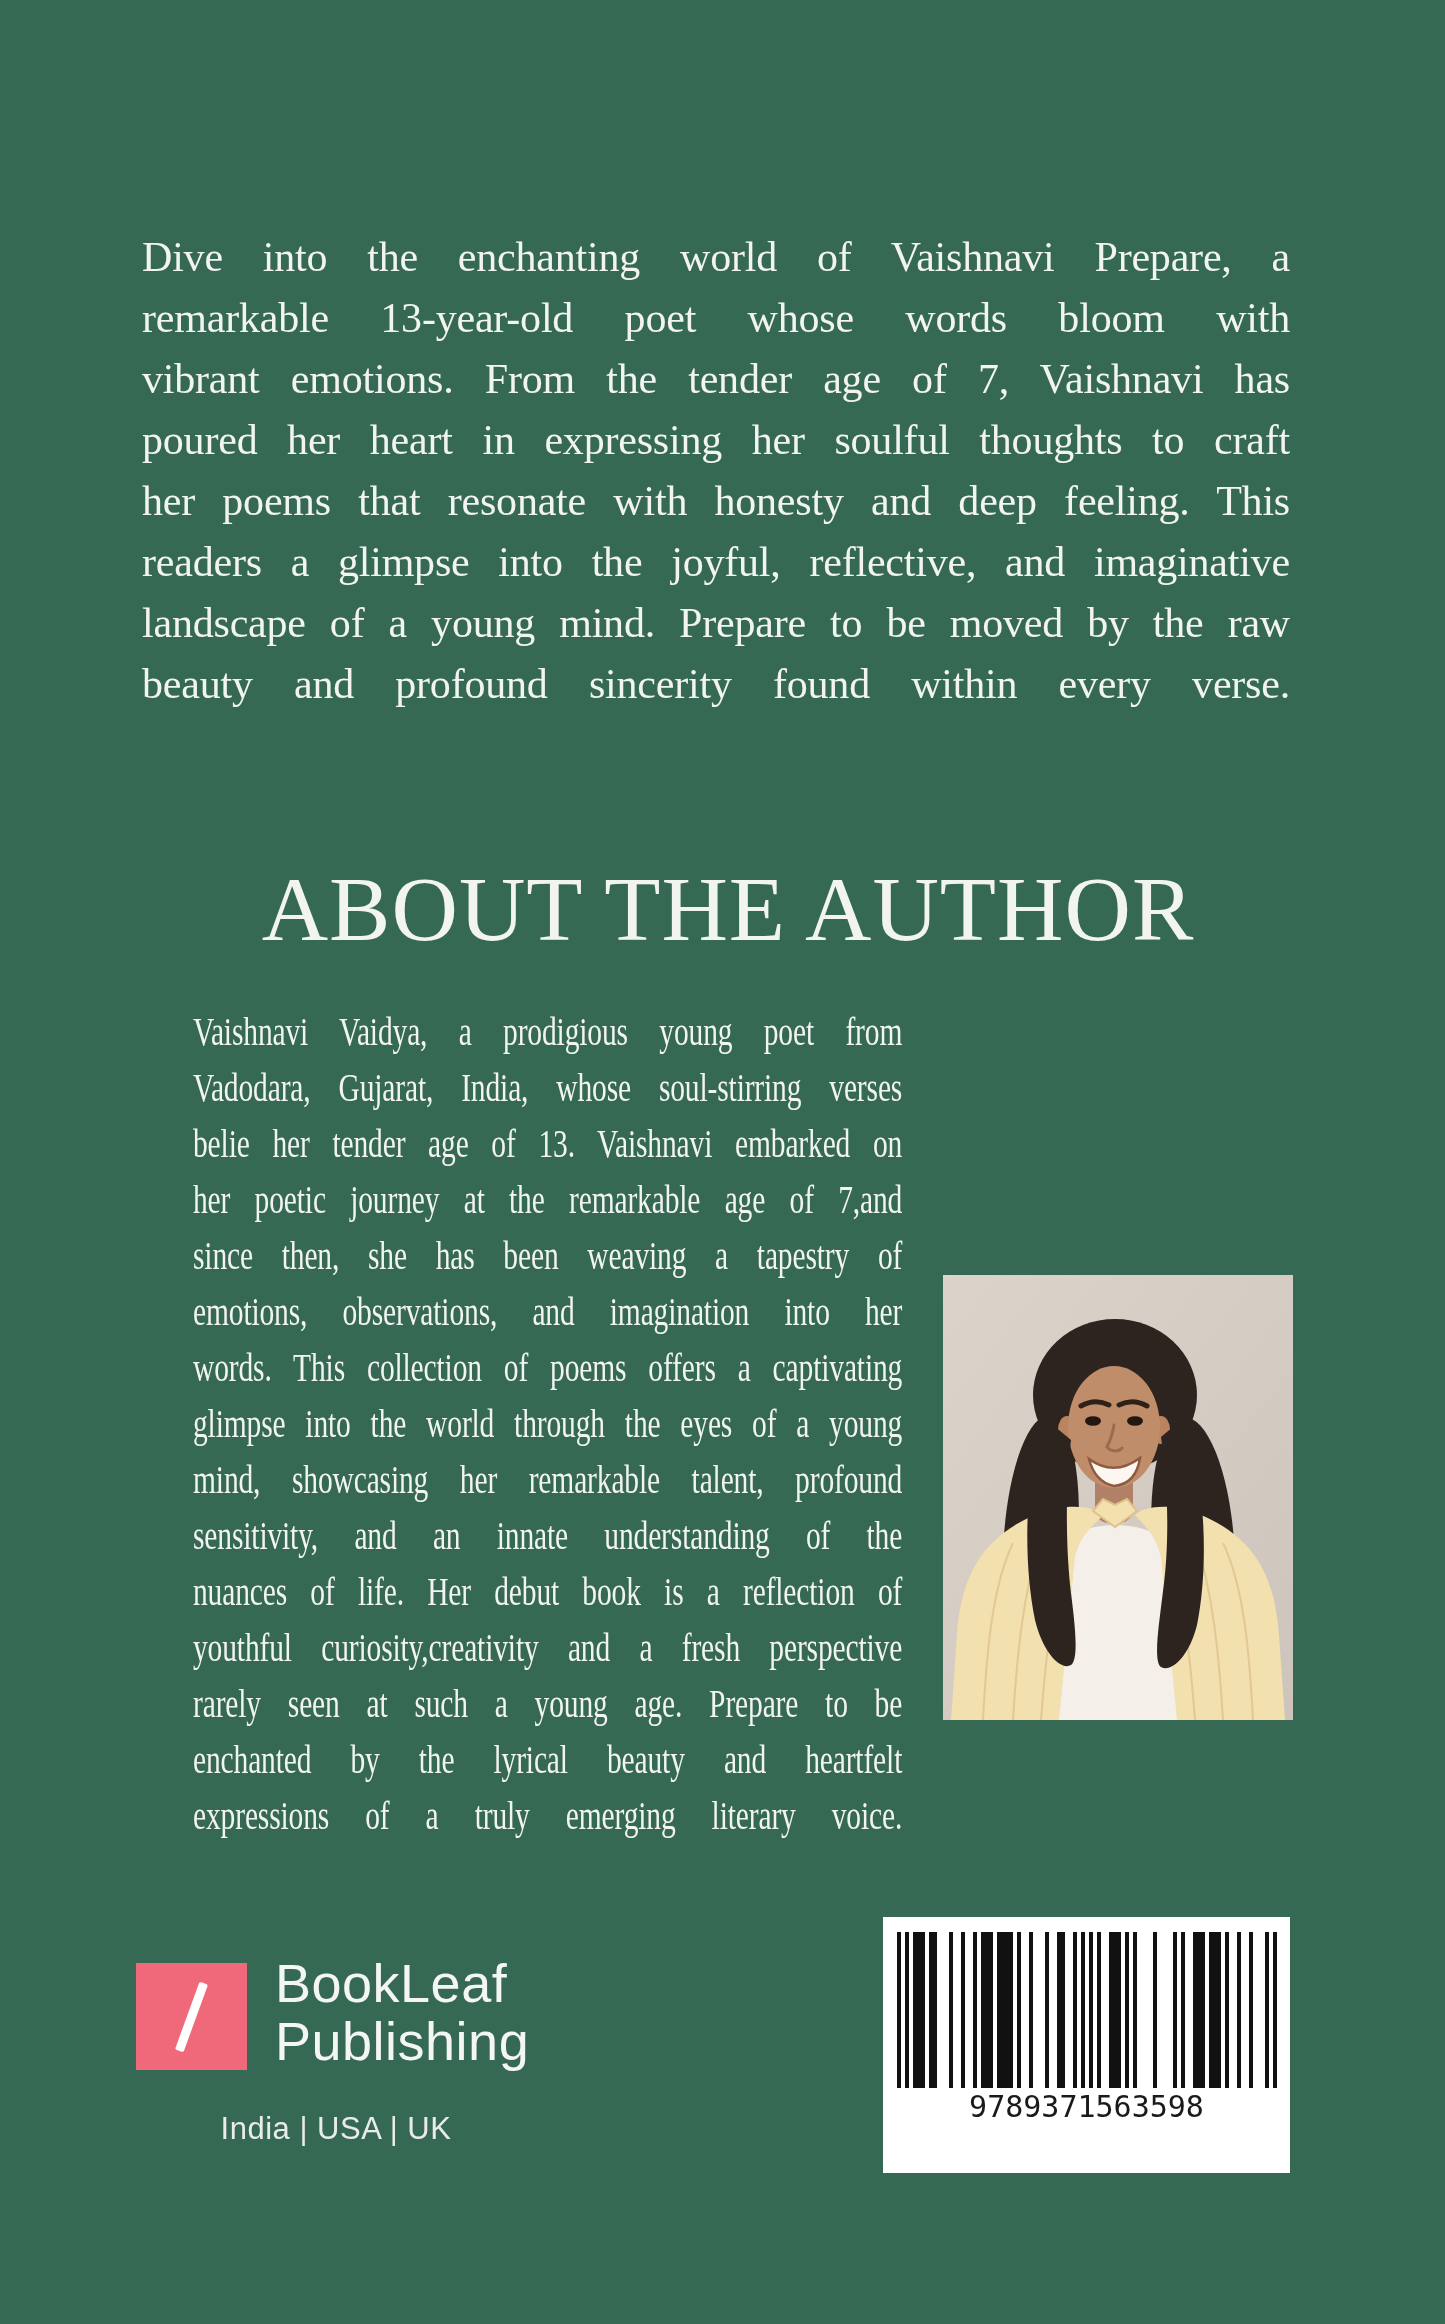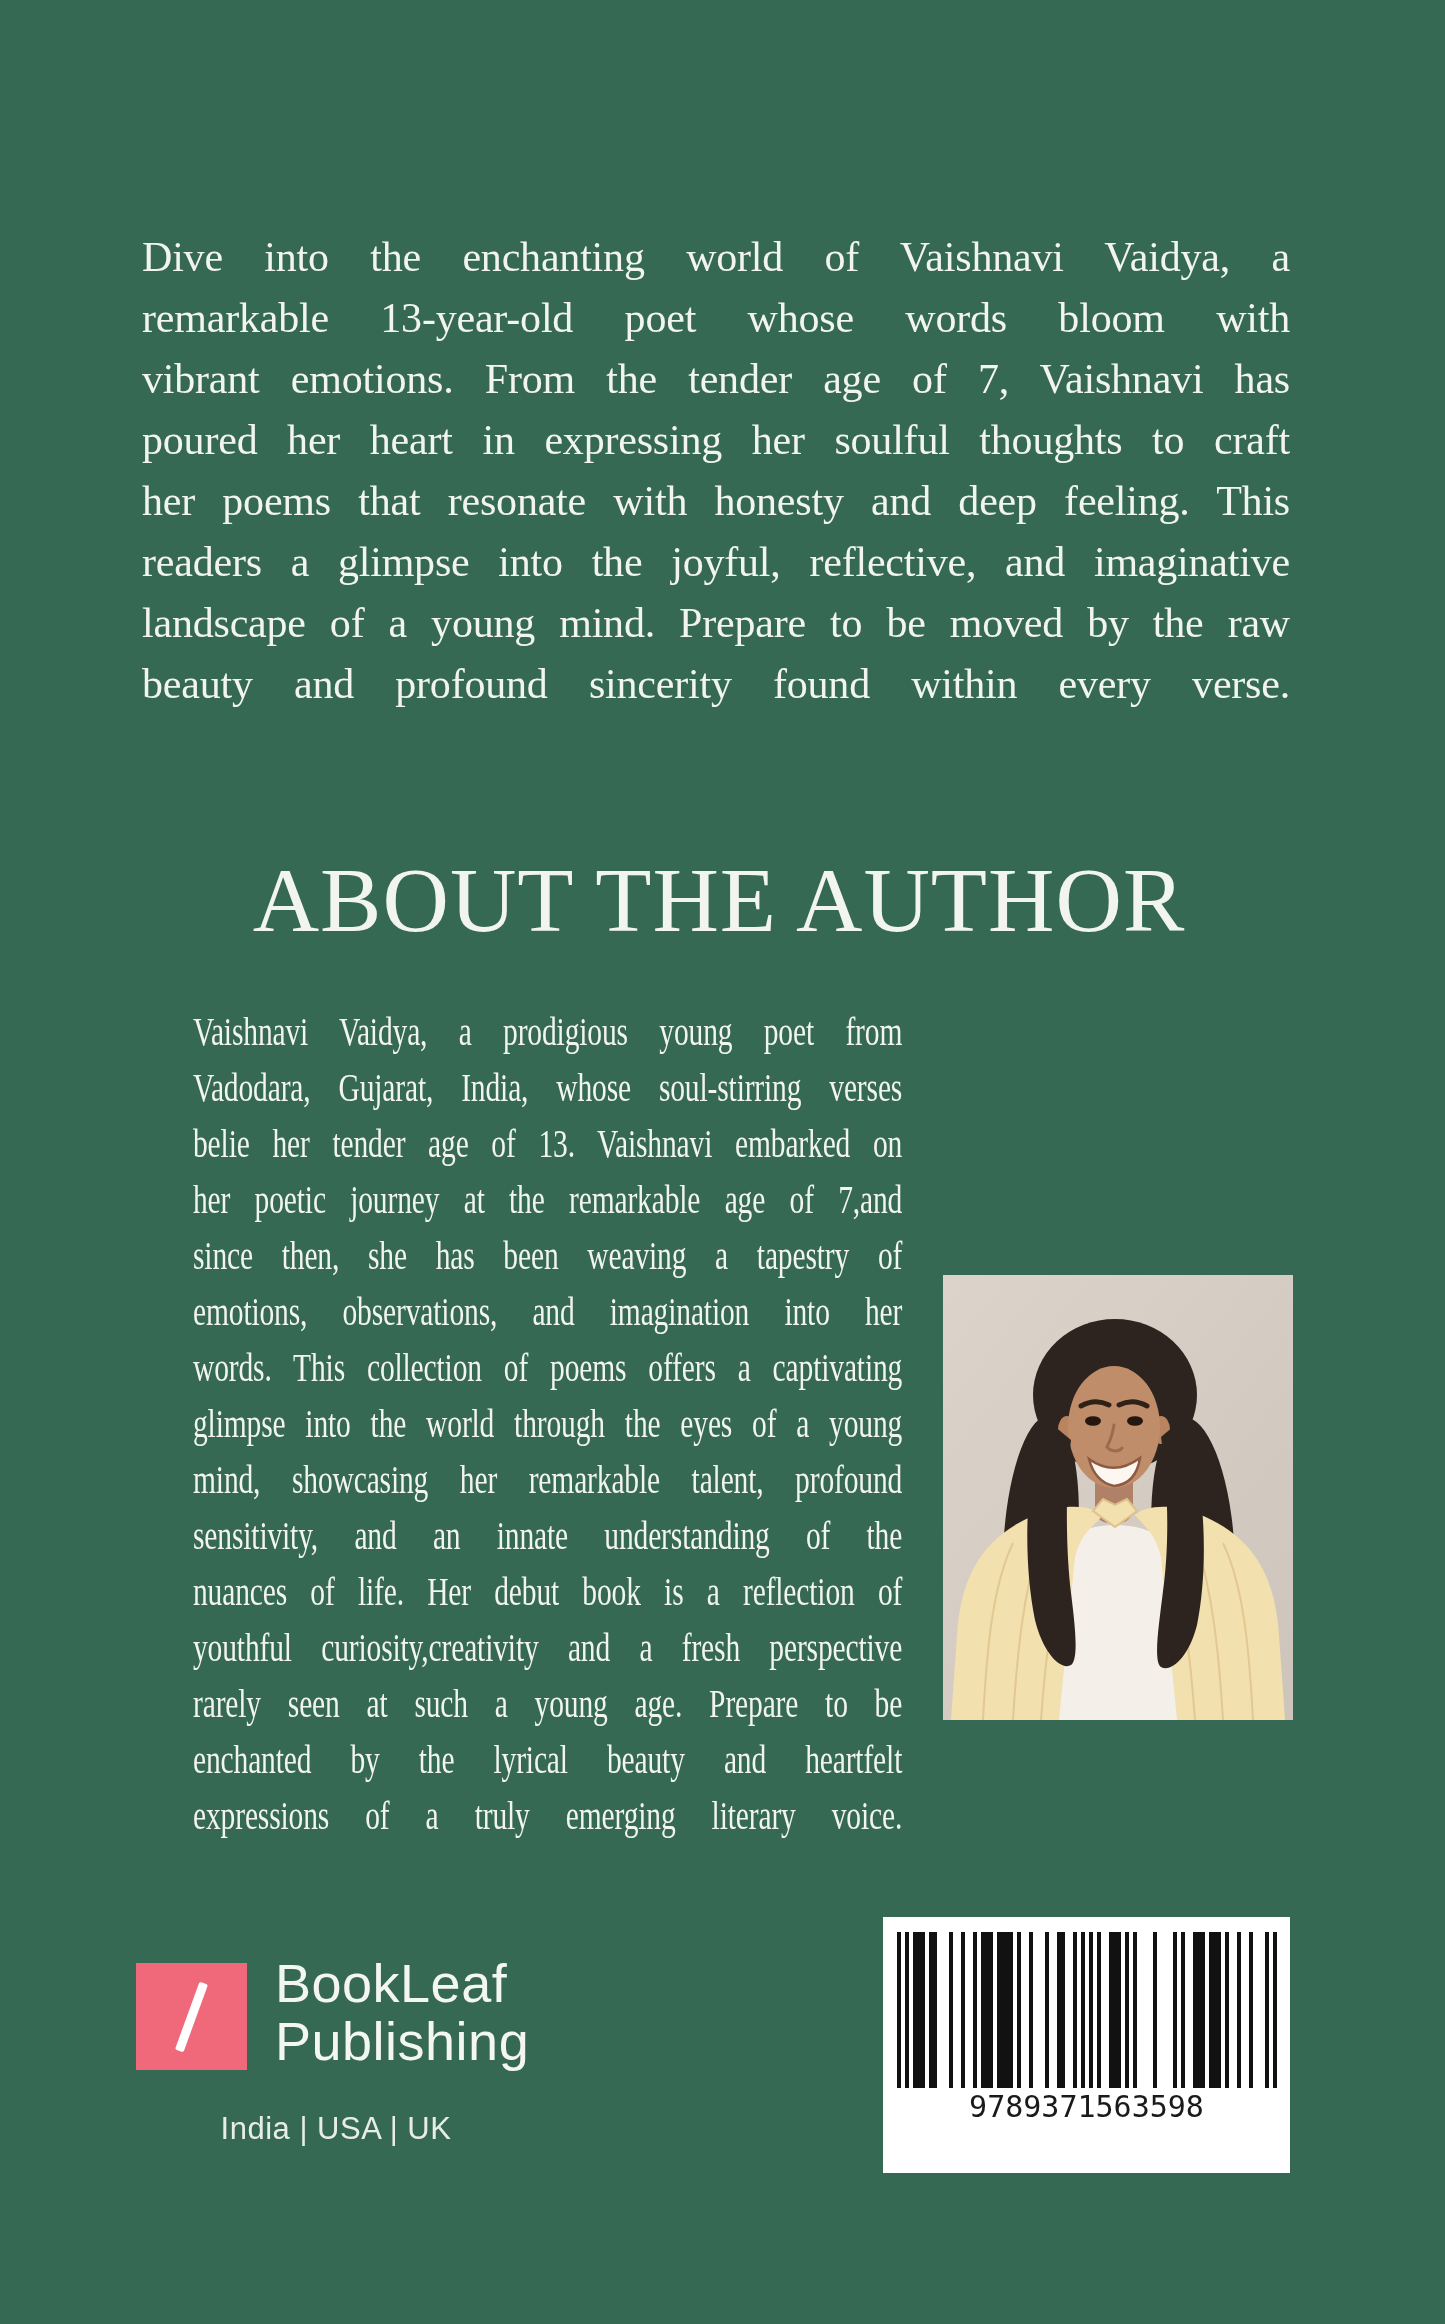--- a/index.html
+++ b/index.html
@@ -8,21 +8,21 @@
     background:#356954; overflow:hidden;
     font-family:"Liberation Serif", serif; color:#f2f4f0;
   }
   
   .jline { text-align:justify; text-align-last:justify; }
   .synopsis {
     position:absolute; left:142px; top:227px; width:1148px;
     font-size:42px; line-height:61px; letter-spacing:-0.2px;
   }
   .about-heading {
-    position:absolute; left:142px; top:851px; width:1148px; margin:3px;
+    position:absolute; left:142px; top:851px; width:1148px; margin:12px;
     font-size:92px; line-height:1; font-weight:normal; text-align:center;
     letter-spacing:1px; white-space:nowrap;
   }
   .bio {
     position:absolute; left:193px; top:1003px; width:985px;
     transform:scaleX(0.72); transform-origin:0 0;
     font-size:41px; line-height:56px; letter-spacing:-0.2px;
   }
   .photo {
     position:absolute; left:943px; top:1275px; width:350px; height:445px;
@@ -60,21 +60,21 @@
     font-family:"DejaVu Sans Mono", monospace; font-size:30px; color:#1a1a1a;
     letter-spacing:0;
   }
 </style>
 </head>
 <body>
 
 <div class="cover">
 
   <section class="synopsis">
-      <div class="jline">Dive into the enchanting world of Vaishnavi Vaidya, a</div>
+      <div class="jline">Dive into the enchanting world of Vaishnavi Prepare, a</div>
       <div class="jline">remarkable 13-year-old poet whose words bloom with</div>
       <div class="jline">vibrant emotions. From the tender age of 7, Vaishnavi has</div>
       <div class="jline">poured her heart in expressing her soulful thoughts to craft</div>
       <div class="jline">her poems that resonate with honesty and deep feeling. This</div>
       <div class="jline">readers a glimpse into the joyful, reflective, and imaginative</div>
       <div class="jline">landscape of a young mind. Prepare to be moved by the raw</div>
       <div class="jline">beauty and profound sincerity found within every verse.</div>
     </section>
 
   <h1 class="about-heading">ABOUT THE AUTHOR</h1>

